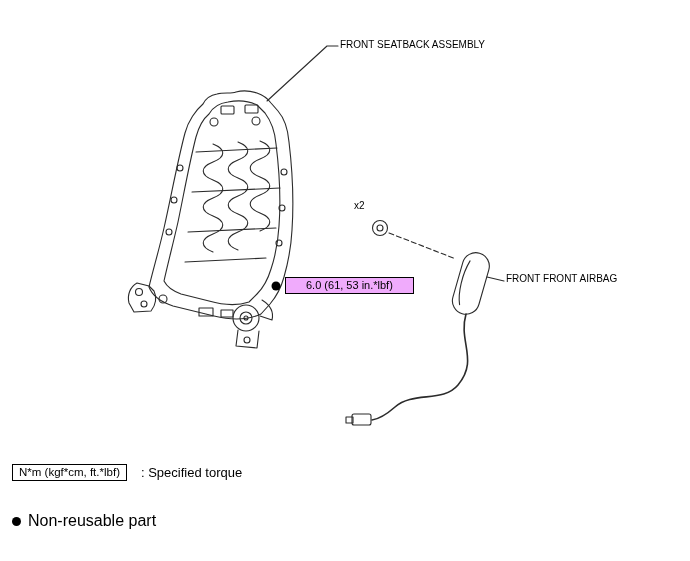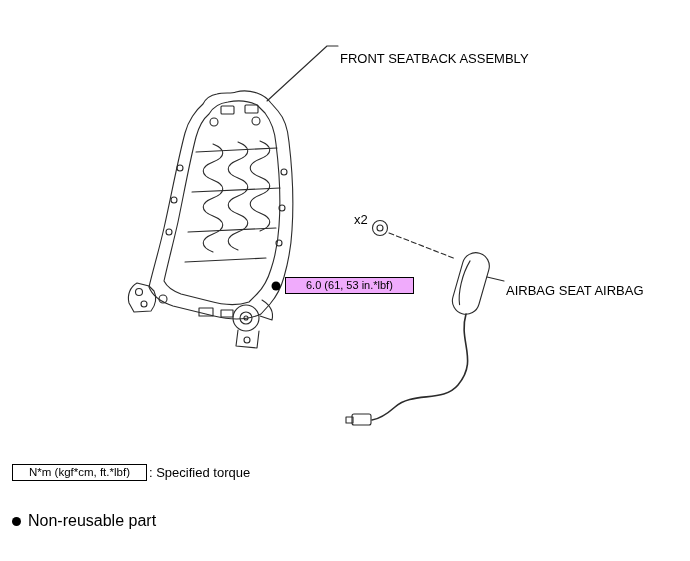--- a/index.html
+++ b/index.html
@@ -6,37 +6,37 @@
   .canvas {
     position: relative;
     width: 690px;
     height: 561px;
     background: #fff;
     font-family: "Liberation Sans", sans-serif;
     color: #000;
     overflow: hidden;
   }
   svg.art { position: absolute; left: 0; top: 0; }
-  .lbl { position: absolute; font-size: 13px; white-space: nowrap; margin-top: 12px; }
+  .lbl { position: absolute; font-size: 10px; white-space: nowrap; }
   .label-seatback { left: 340px; top: 39px; }
   .label-x2 { left: 354px; top: 200px; }
   .label-airbag { left: 506px; top: 271px; line-height: 16px; }
   .torque-box {
     position: absolute; left: 285px; top: 277px;
     border: 1px solid #000; background: #f0abfc;
     font-size: 11px; line-height: 13px; padding: 1px 20px;
     white-space: nowrap;
   }
   .legend-line1 {
     position: absolute; left: 12px; top: 464px;
     display: inline-flex; align-items: center; font-size: 13px;
   }
   .legend-unit-box {
-    border: 1px solid #000; padding: 1px 16px;
-    font-size: 11.5px; line-height: 13px; margin-right: 2px;
+    border: 1px solid #000; padding: 1px 6px;
+    font-size: 11.5px; line-height: 13px; margin-right: 14px;
   }
   .legend-line2 {
     position: absolute; left: 12px; top: 512px;
     display: inline-flex; align-items: center; font-size: 16px;
   }
   .dot {
     width: 9px; height: 9px; border-radius: 50%;
     background: #000; display: inline-block; margin-right: 7px;
   }
 </style>
@@ -117,21 +117,21 @@
     </g>
   </svg>
 
   <div class="lbl label-seatback">FRONT SEATBACK ASSEMBLY</div>
 
   <div class="lbl label-x2">x2</div>
 
   <div class="torque-box">6.0 (61, 53 in.*lbf)</div>
 
   <div class="lbl label-airbag">
-    <div>AIRBAG SEAT AIRBAG</div>
+    <div>FRONT FRONT AIRBAG</div>
   </div>
 
   <div class="legend-line1">
     <span class="legend-unit-box">N*m (kgf*cm, ft.*lbf)</span>
     <span>: Specified torque</span>
   </div>
 
   <div class="legend-line2">
     <span class="dot"></span>
     <span>Non-reusable part</span>

